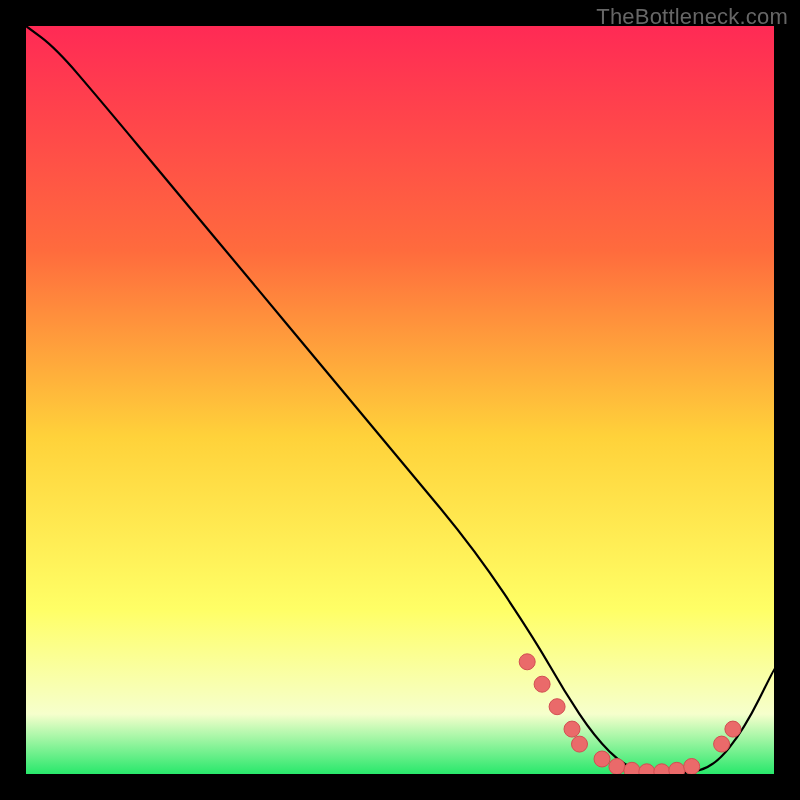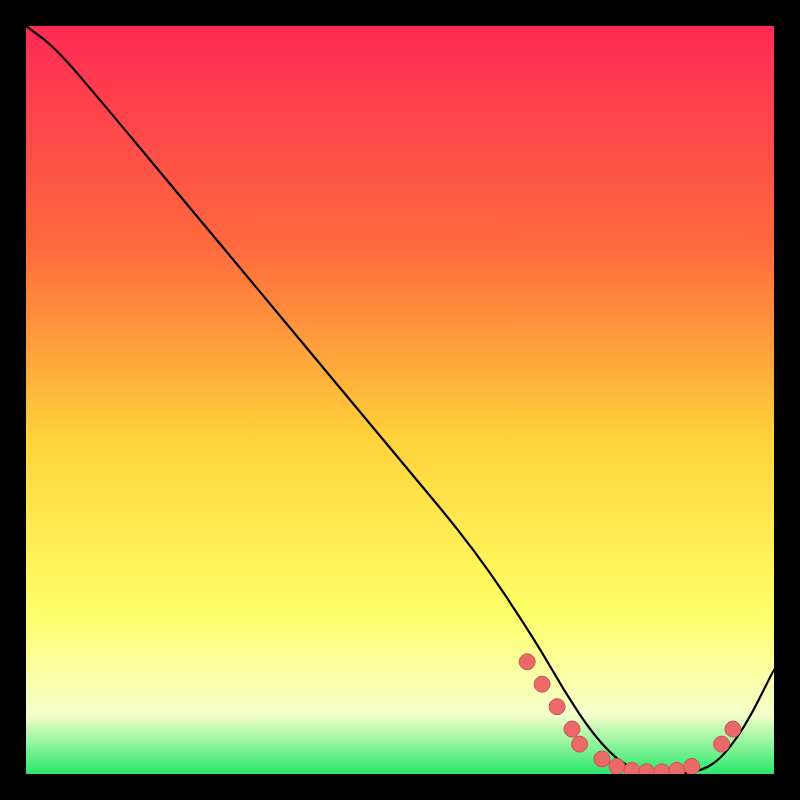--- a/index.html
+++ b/index.html
@@ -38,20 +38,21 @@
   svg {
     display: block;
     width: 748px;
     height: 748px;
   }
 </style>
 </head>
 <body>
 
 <div class="frame">
+  <div class="watermark">TheBottleneck.com</div>
 
   <div class="plot">
     <svg viewBox="0 0 748 748">
       <defs>
         <linearGradient id="bg-grad" x1="0" y1="0" x2="0" y2="1">
           <stop id="g0" offset="0%" stop-color="#ff2a55"></stop>
           <stop id="g1" offset="30%" stop-color="#ff6b3d"></stop>
           <stop id="g2" offset="55%" stop-color="#ffd23a"></stop>
           <stop id="g3" offset="78%" stop-color="#ffff66"></stop>
           <stop id="g4" offset="92%" stop-color="#f6ffcc"></stop>

